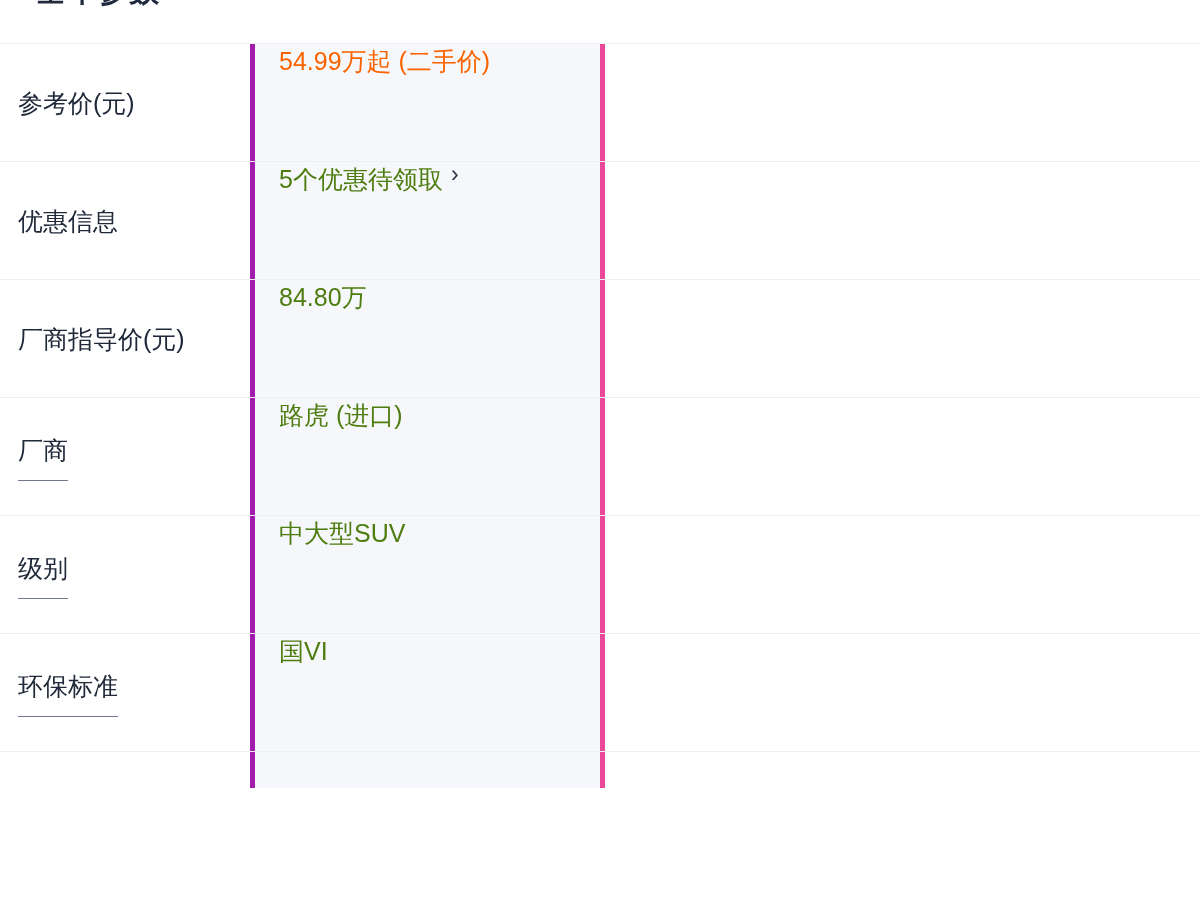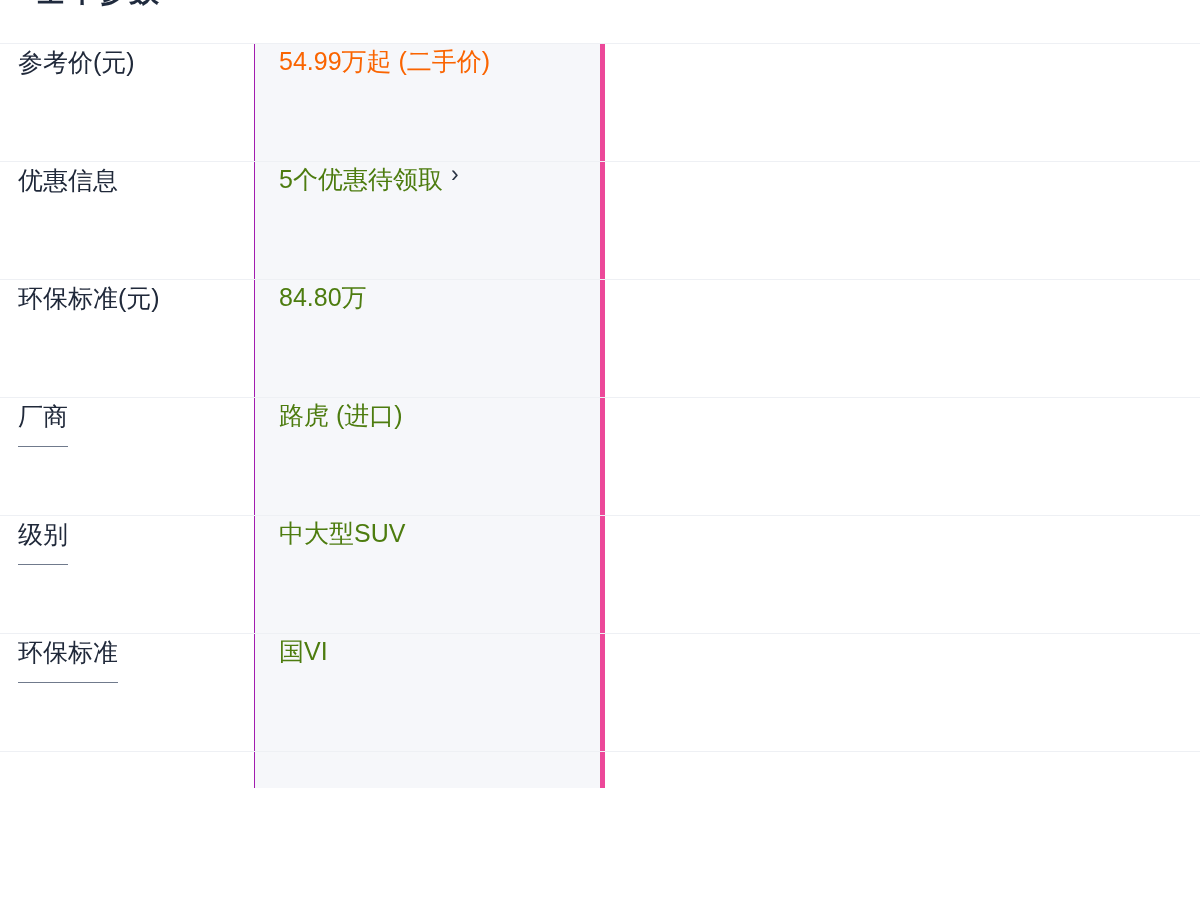--- a/index.html
+++ b/index.html
@@ -52,24 +52,24 @@
     height: 117px;
     border-bottom: 1px solid #eef0f4;
     background: #ffffff;
   }
 
   .spec-label {
     box-sizing: border-box;
     width: 255px;
     flex: 0 0 255px;
     display: flex;
-    align-items: flex-start;
+    align-items: center;
     padding: 0 22px 0 18px;
     background: #ffffff;
-    border-right: 1px solid #a21caf;
+    border-right: 5px solid #a21caf;
   }
 
   .label-text {
     font-size: 25px;
     line-height: 36px;
     color: #20293a;
     word-break: break-all;
   }
   .label-text.tip {
     border-bottom: 1px solid #707a8c;
@@ -144,21 +144,21 @@
       </div>
       <div class="spec-value">
         <span class="value-text">5个优惠待领取</span>
         <span class="chevron">›</span>
       </div>
       <div class="spec-extra"></div>
     </div>
 
     <div class="spec-row">
       <div class="spec-label">
-        <span class="label-text">环保标准(元)</span>
+        <span class="label-text">厂商指导价(元)</span>
       </div>
       <div class="spec-value">
         <span class="value-text">84.80万</span>
       </div>
       <div class="spec-extra"></div>
     </div>
 
     <div class="spec-row">
       <div class="spec-label">
         <span class="label-text tip">厂商</span>

